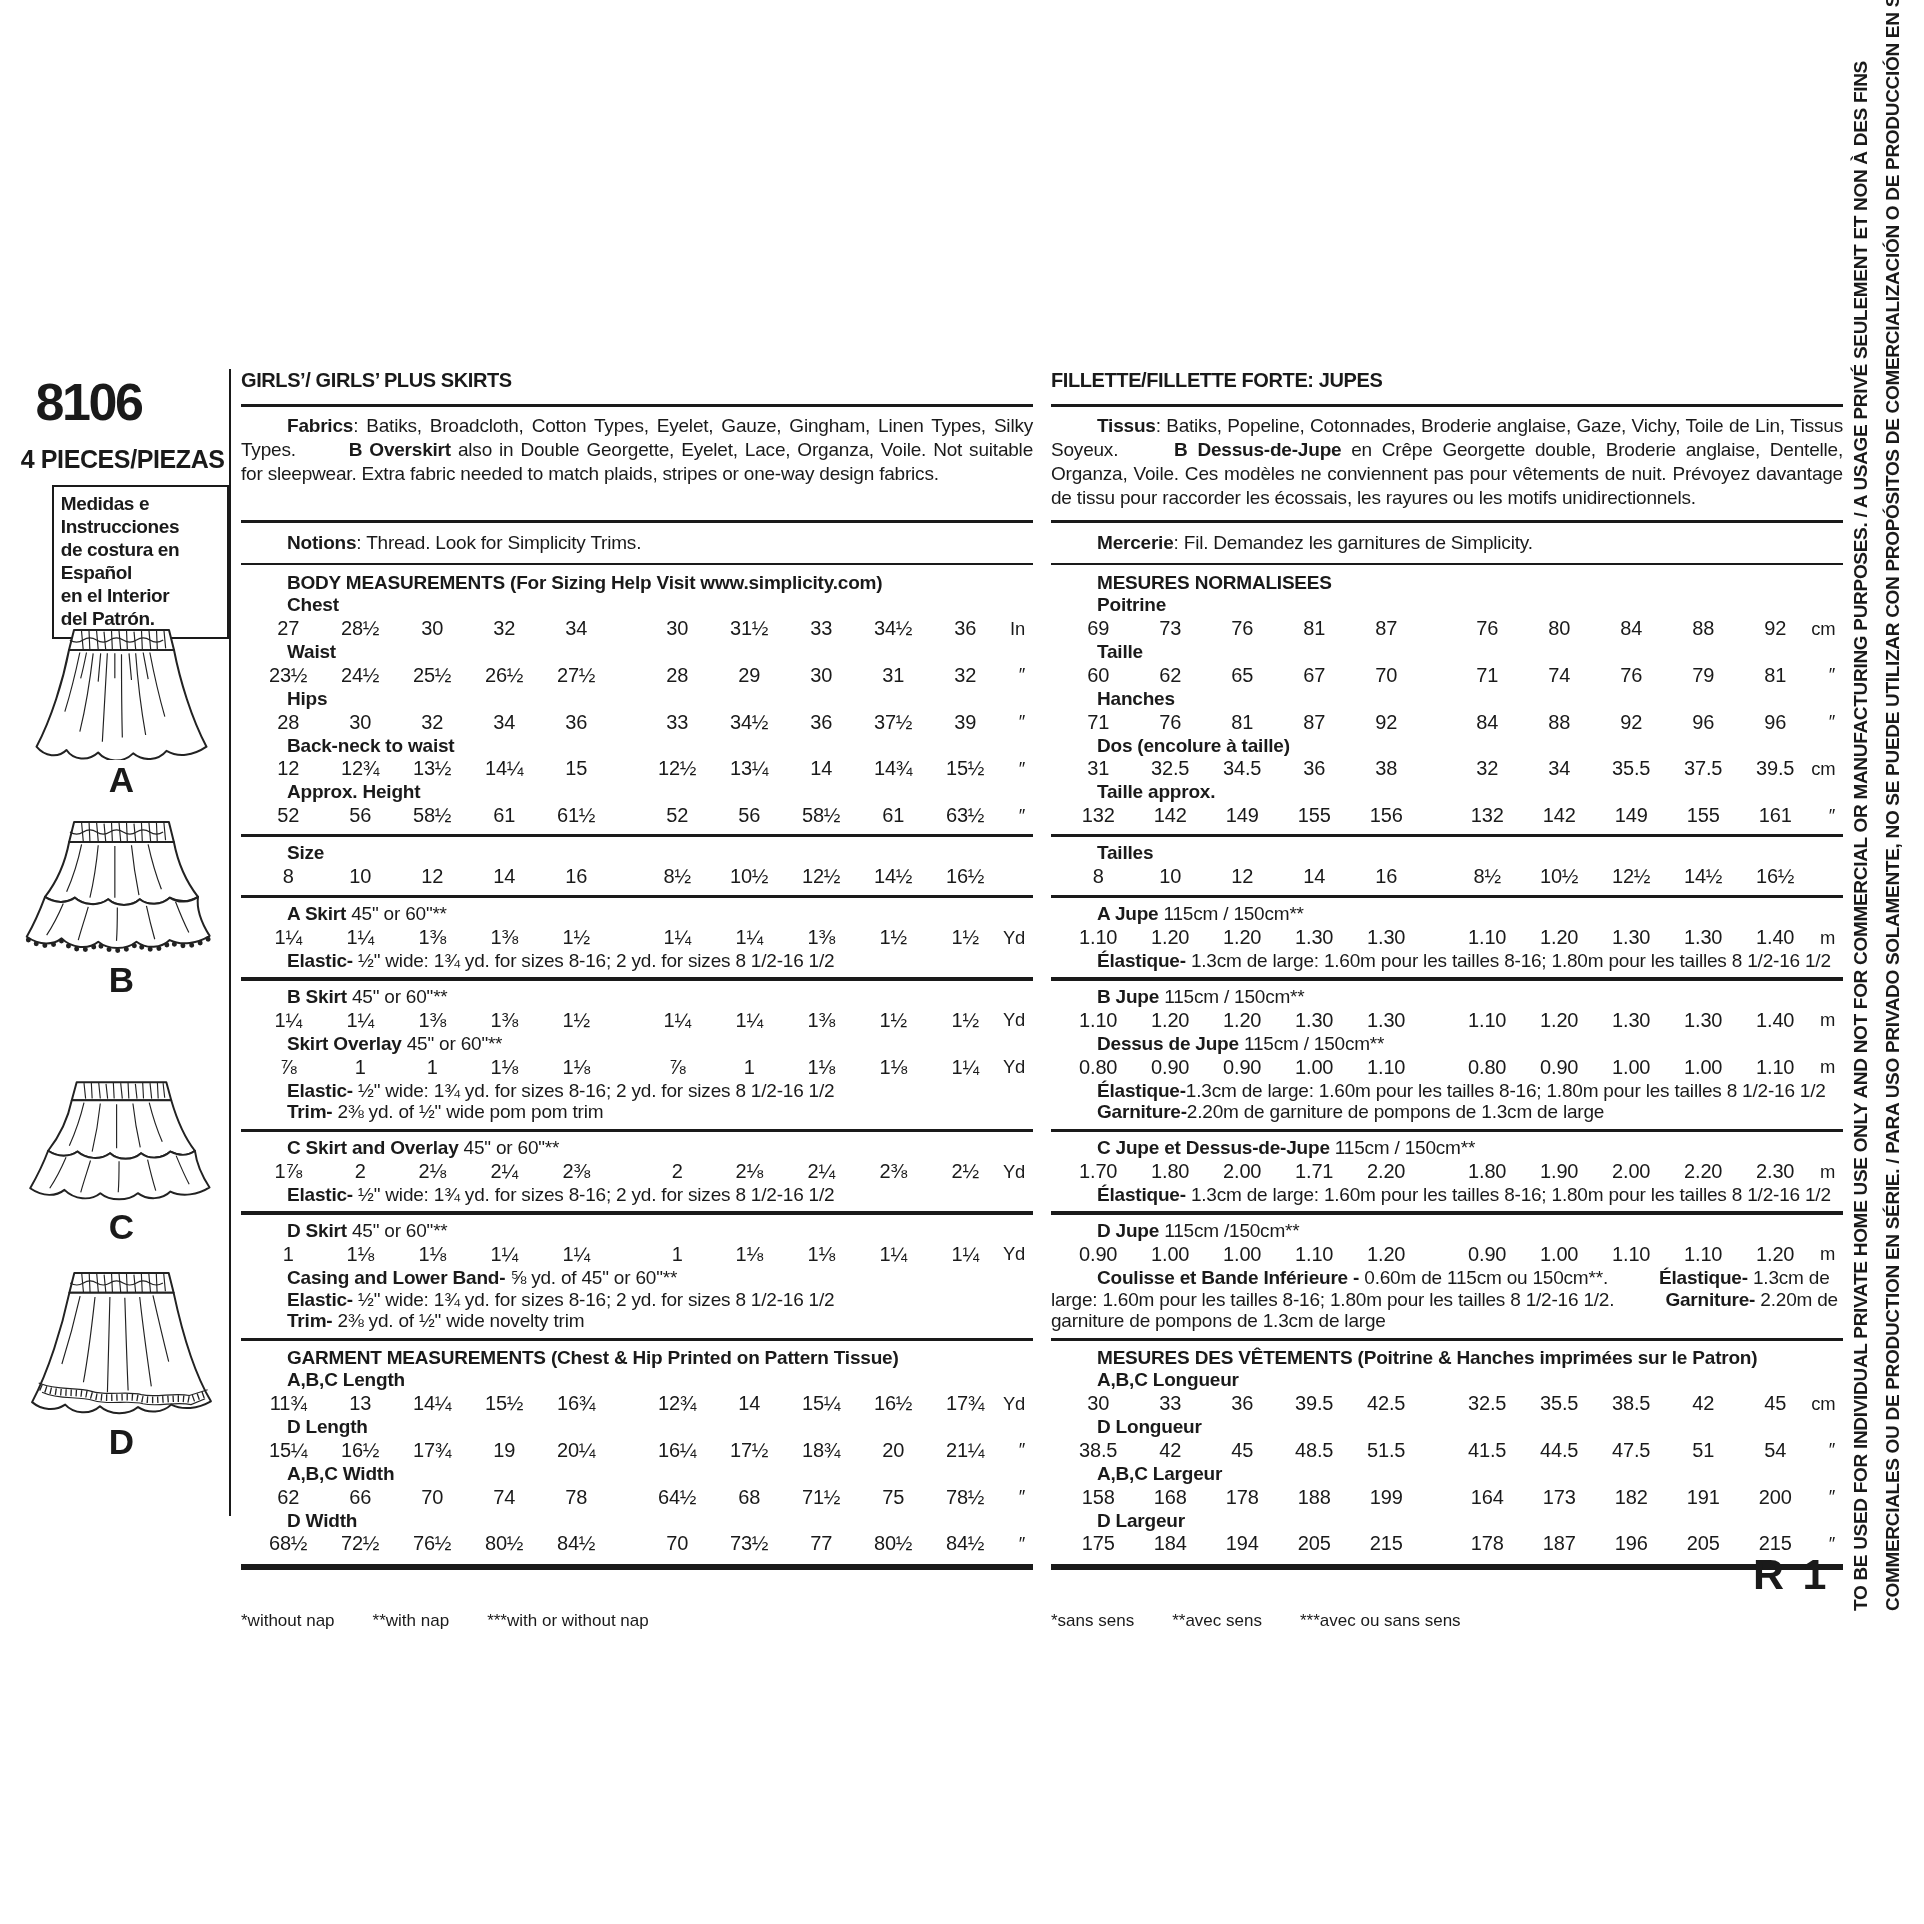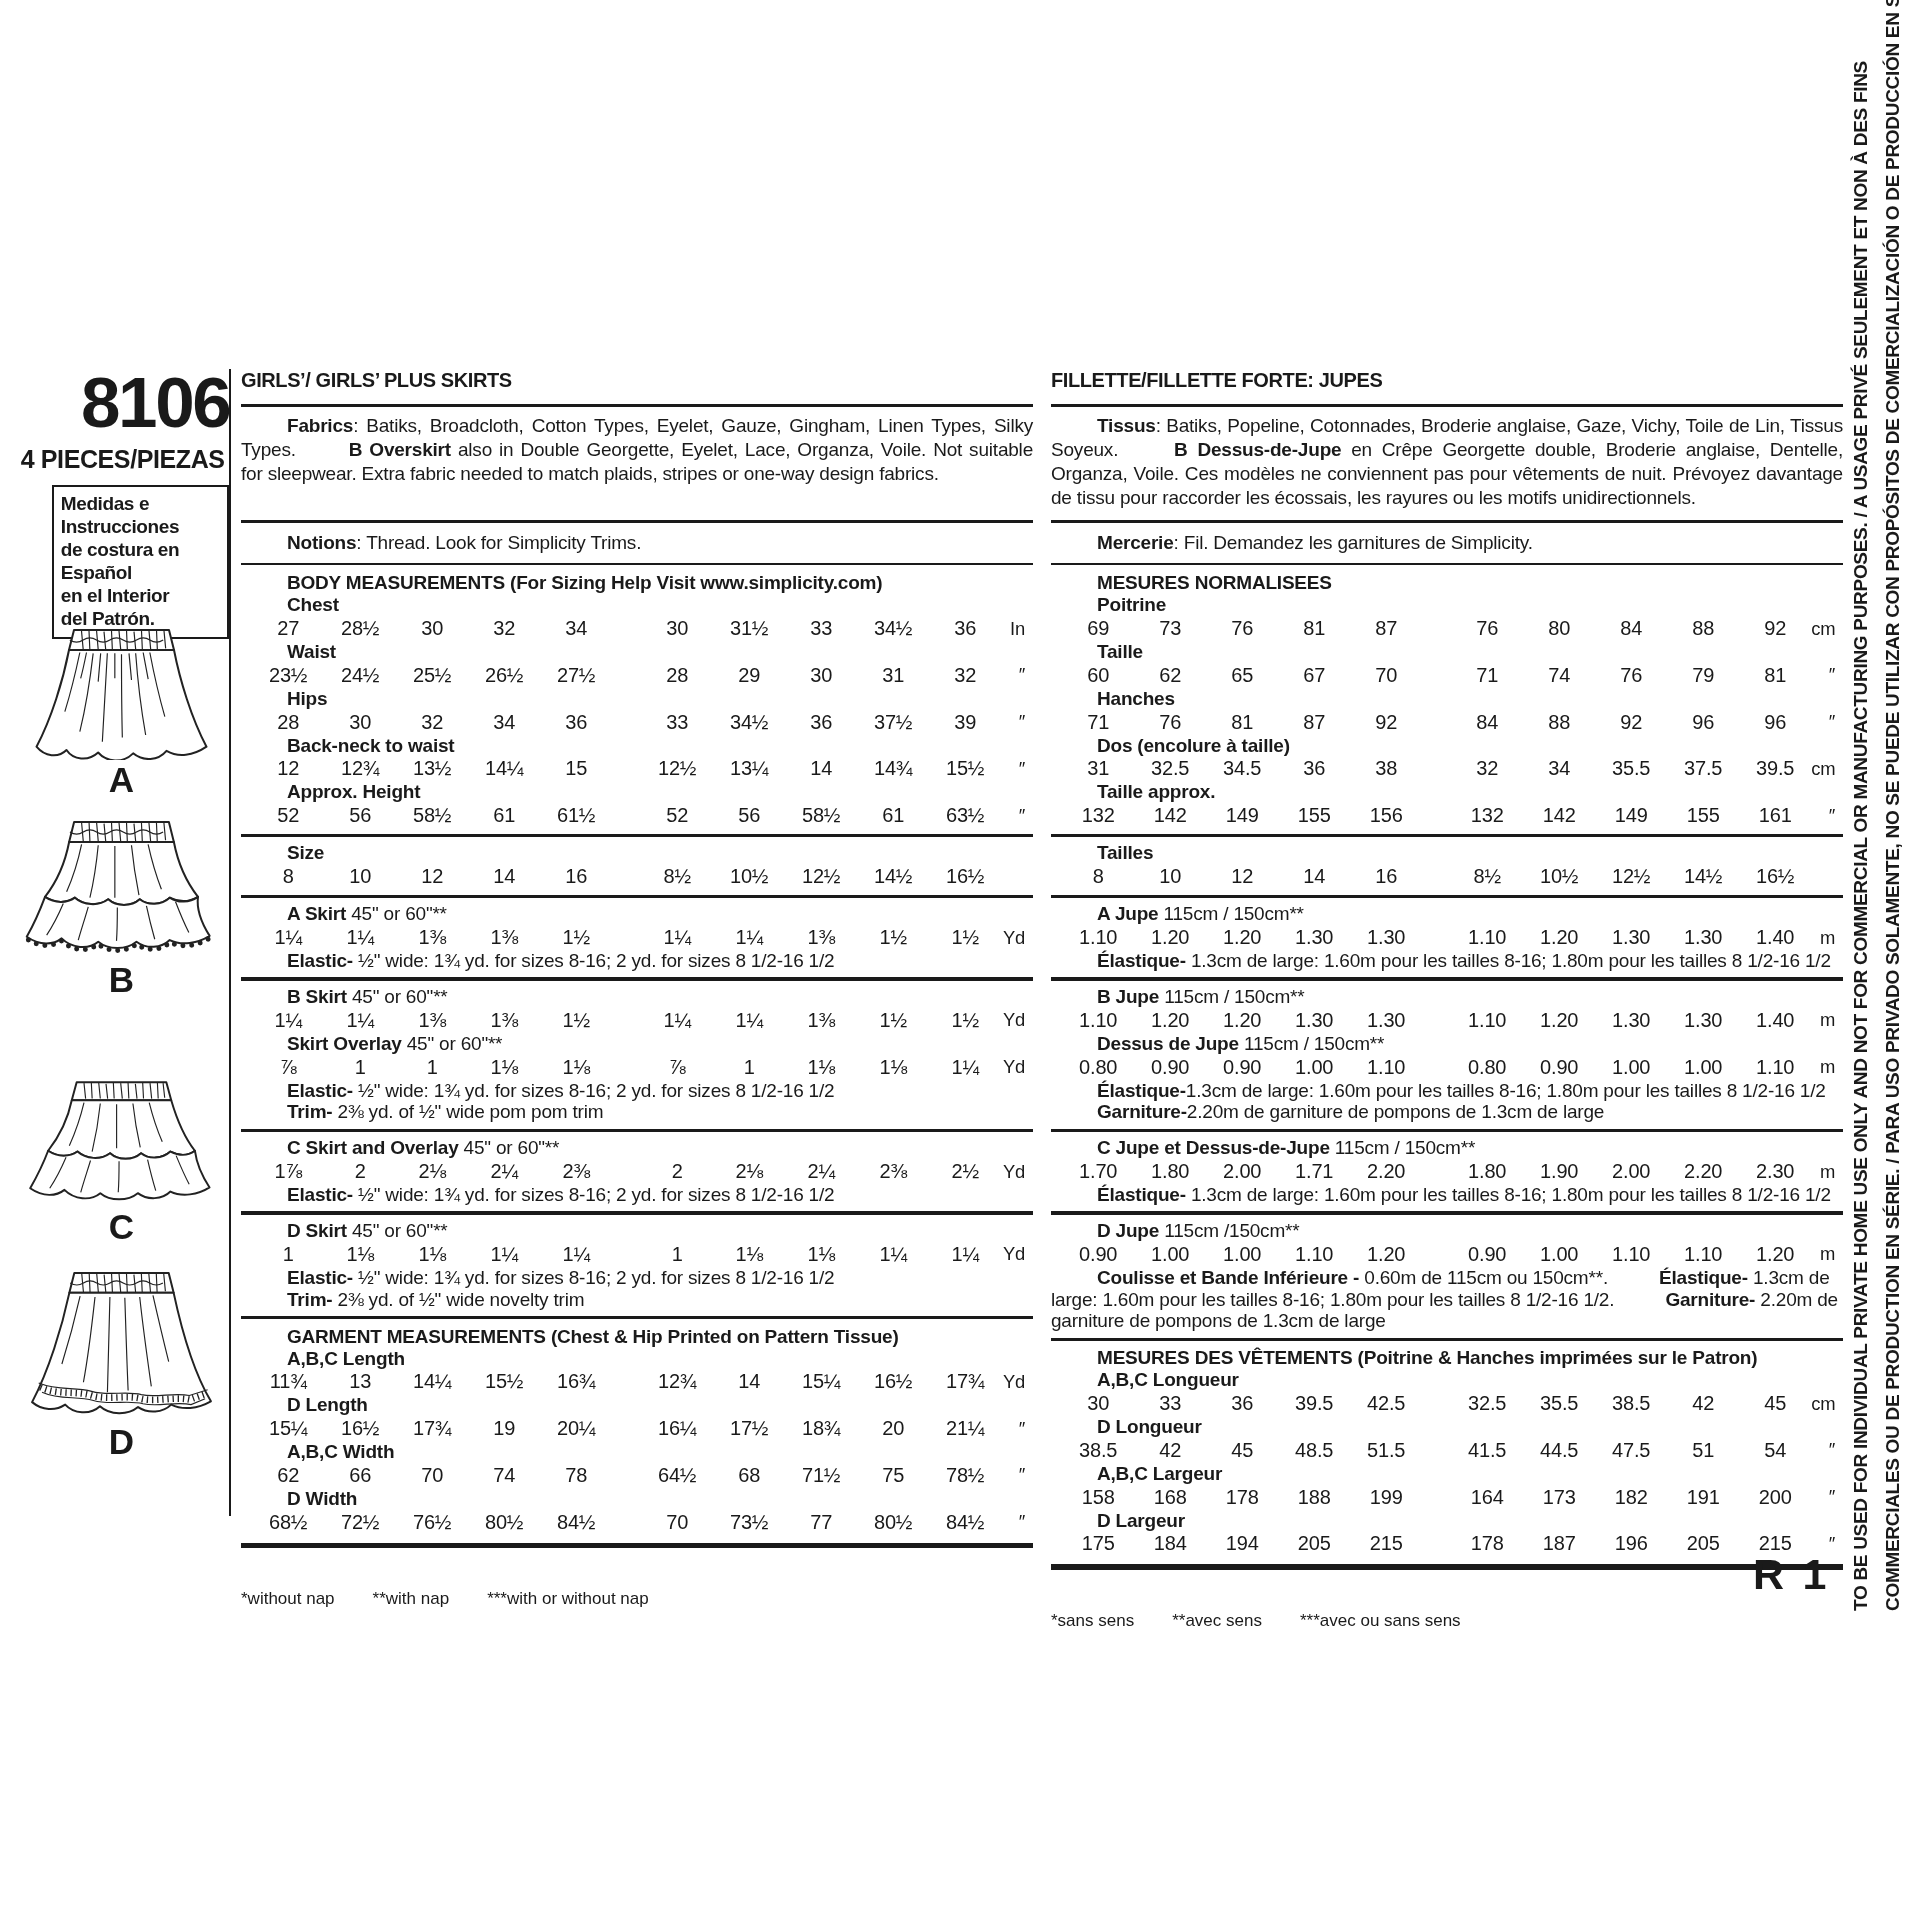--- a/index.html
+++ b/index.html
@@ -3,21 +3,21 @@
 <meta charset="utf-8">
 <style>
   html,body { margin:0; padding:0; }
   body {
     width:1925px; height:1925px; background:#ffffff; position:relative;
     font-family:"Liberation Sans", sans-serif; color:#1a1a1a;
     -webkit-font-smoothing:antialiased;
   }
   
   #left-col { position:absolute; left:14.4px; top:363px; width:215px; }
-  #pattern-number { font-size:71px; font-weight:bold; letter-spacing:-2.4px; line-height:79px; margin-left:15px;text-align:right; }
+  #pattern-number { font-size:52px; font-weight:bold; letter-spacing:-2.4px; line-height:79px; margin-left:21px; }
   #pieces { font-size:25px; font-weight:bold; letter-spacing:-0.4px; margin-left:6.4px; margin-top:3.2px; }
   #spanish-box { border:2.4px solid #1a1a1a; margin-top:11.2px; padding:4.8px 6.4px 6.4px;
     font-size:19px; font-weight:bold; line-height:23px; letter-spacing:-0.4px;margin-left:38px; }
   .fig { position:absolute; left:0; width:215px; text-align:center; }
   #fig-a { top:262px; } #fig-b { top:454px; } #fig-c { top:716px; } #fig-d { top:905px; }
   .fig svg { display:block; margin:0 auto; }
   .fig .lbl { font-size:35px; font-weight:bold; line-height:35px; margin-top:1.6px; letter-spacing:0.8px; }
   .lnw { fill:#fff; stroke:#222; stroke-width:2.4; stroke-linejoin:round; }
   .thin { fill:none; stroke:#222; stroke-width:1.4; }
   .pom { fill:none; stroke:#222; stroke-width:6; stroke-dasharray:0 10.5; stroke-linecap:round; }
@@ -314,20 +314,21 @@
         <span class="v">1¼</span>
         <span class="gap"></span>
         <span class="v">1</span>
         <span class="v">1⅛</span>
         <span class="v">1⅛</span>
         <span class="v">1¼</span>
         <span class="v">1¼</span>
         <span class="u">Yd</span>
       </div>
     </div>
+    <div class="note"><b>Casing and Lower Band-</b><span> ⅝ yd. of 45" or 60"**</span></div>
     <div class="note"><b>Elastic-</b><span> ½" wide: 1¾ yd. for sizes 8-16; 2 yd. for sizes 8 1/2-16 1/2</span></div>
     <div class="note"><b>Trim-</b><span> 2⅜ yd. of ½" wide novelty trim</span></div>
     <div class="rule thick"></div>
     <div class="heading"><b>GARMENT MEASUREMENTS (Chest &amp; Hip Printed on Pattern Tissue)</b></div>
     <div>
       <div class="m-label"><b>A,B,C Length</b></div>
       <div class="m-values">
         <span class="v">11¾</span>
         <span class="v">13</span>
         <span class="v">14¼</span>

